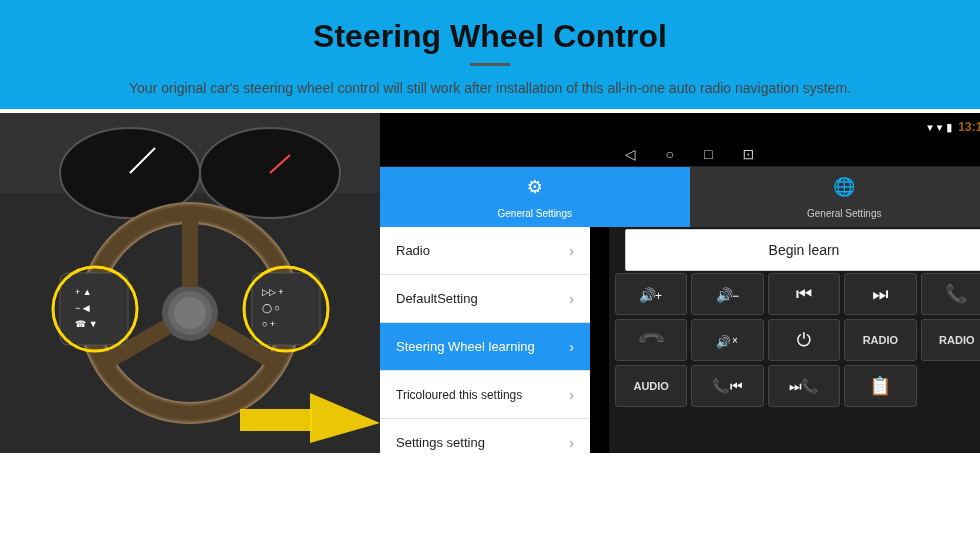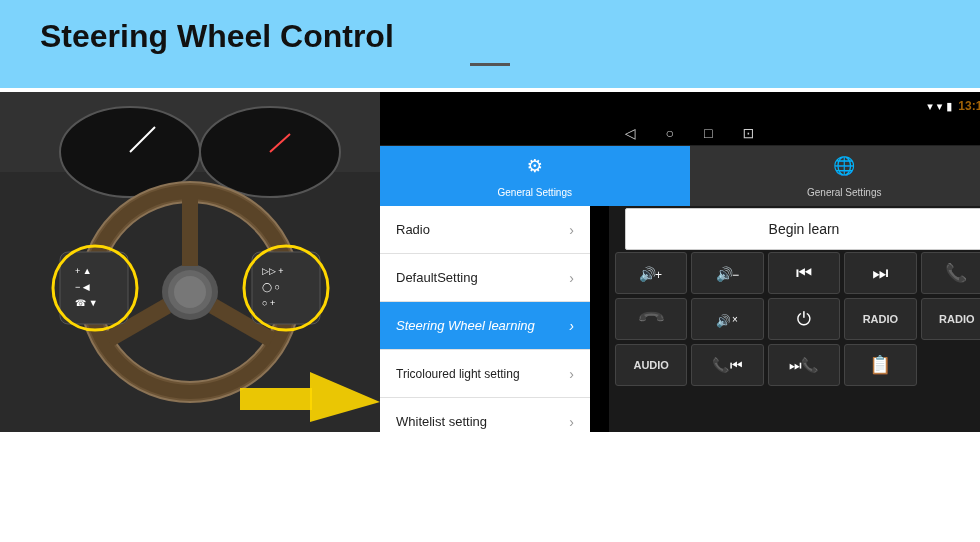--- a/index.html
+++ b/index.html
@@ -6,23 +6,23 @@
     body {
       width: 980px;
       height: 542px;
       overflow: hidden;
       font-family: Arial, sans-serif;
       background: #fff;
     }
 
     
     .top-section {
-      text-align: left;
+      text-align: center;
       padding: 18px 40px 10px;
-      background: #7dd3fc;
+      background: #0ea5e9;
     }
     .main-title {
       font-size: 32px;
       font-weight: 800;
       color: #111;
       margin-bottom: 8px;
     }
     .title-divider {
       width: 40px;
       height: 3px;
@@ -145,21 +145,20 @@
       height: 48px;
       border-bottom: 1px solid #e0e0e0;
       cursor: pointer;
       font-size: 13px;
       color: #222;
       background: #fff;
     }
     .menu-item.active {
       background: #2196F3;
       color: #fff;
-      font-style: italic;
     }
     .menu-item .chevron {
       font-size: 14px;
       color: #999;
     }
     .menu-item.active .chevron {
       color: #fff;
     }
 
     
@@ -227,20 +226,21 @@
       flex-shrink: 0;
       background: #fff;
     }
   </style>
 </head>
 <body>
 
 <div class="top-section">
   <h1 class="main-title">Steering Wheel Control</h1>
   <div class="title-divider"></div>
+  <p class="subtitle">Your original car's steering wheel control will still work after installation of this all-in-one auto radio navigation system.</p>
 </div>
 
 <div class="bottom-section">
 
   <div class="car-image-panel">
     <div class="car-bg">
 
       <svg viewBox="0 0 380 340" width="380" height="340" style="position:absolute;top:0;left:0;">
 
         <rect width="380" height="340" fill="#2a2a2a"></rect>
@@ -322,25 +322,25 @@
         </div>
         <div class="menu-item">
           <span>DefaultSetting</span>
           <span class="chevron">›</span>
         </div>
         <div class="menu-item active">
           <span>Steering Wheel learning</span>
           <span class="chevron">›</span>
         </div>
         <div class="menu-item" style="font-size:12px;">
-          <span>Tricoloured light setting</span>
+          <span>Tricoloured this settings</span>
           <span class="chevron">›</span>
         </div>
         <div class="menu-item">
-          <span>Whitelist setting</span>
+          <span>Settings setting</span>
           <span class="chevron">›</span>
         </div>
       </div>
 
       <div class="control-panel">
 
         <div class="control-top-row">
           <div class="begin-learn-btn">Begin learn</div>
         </div>
 

